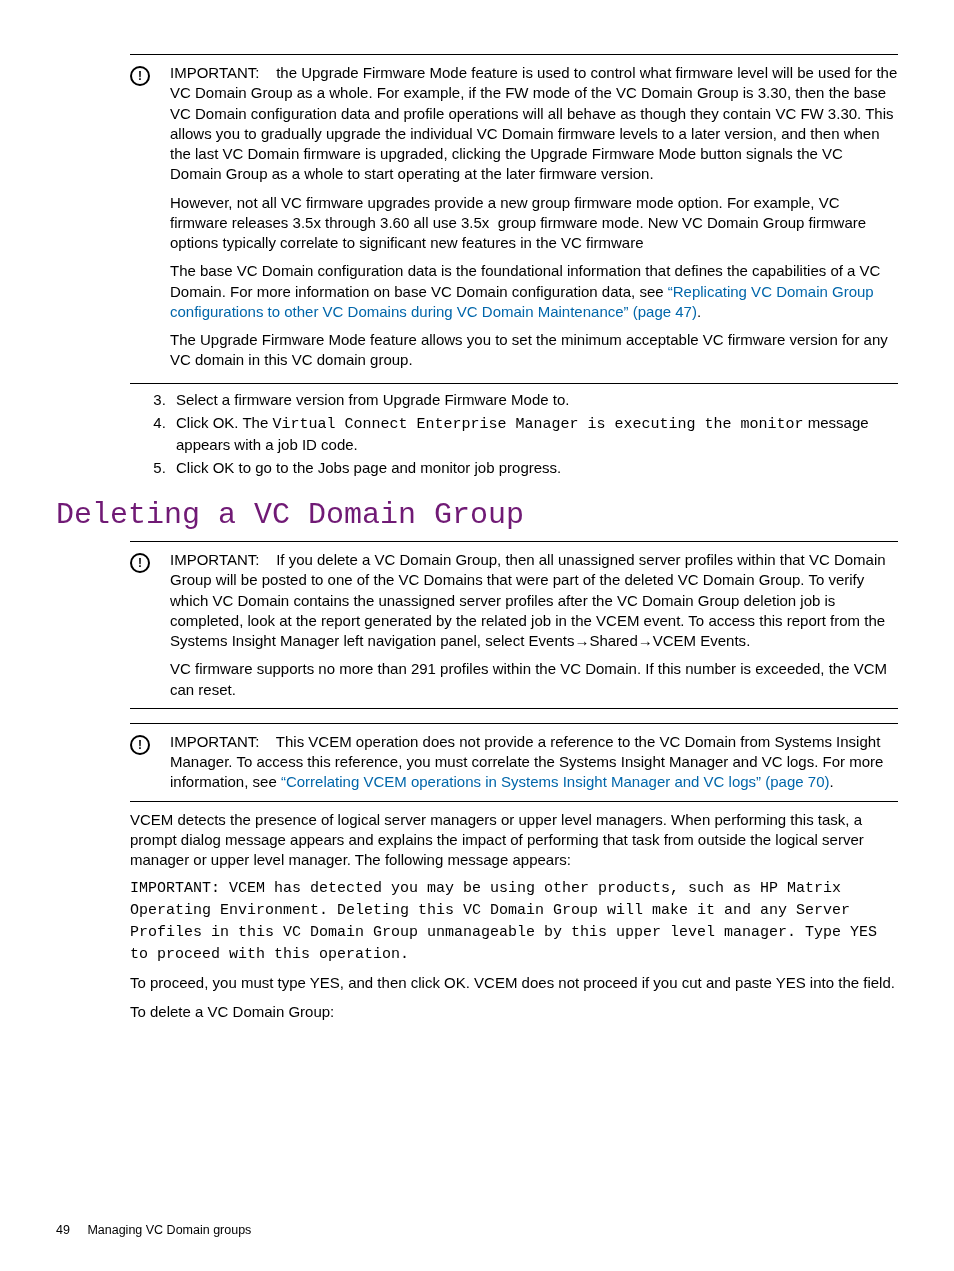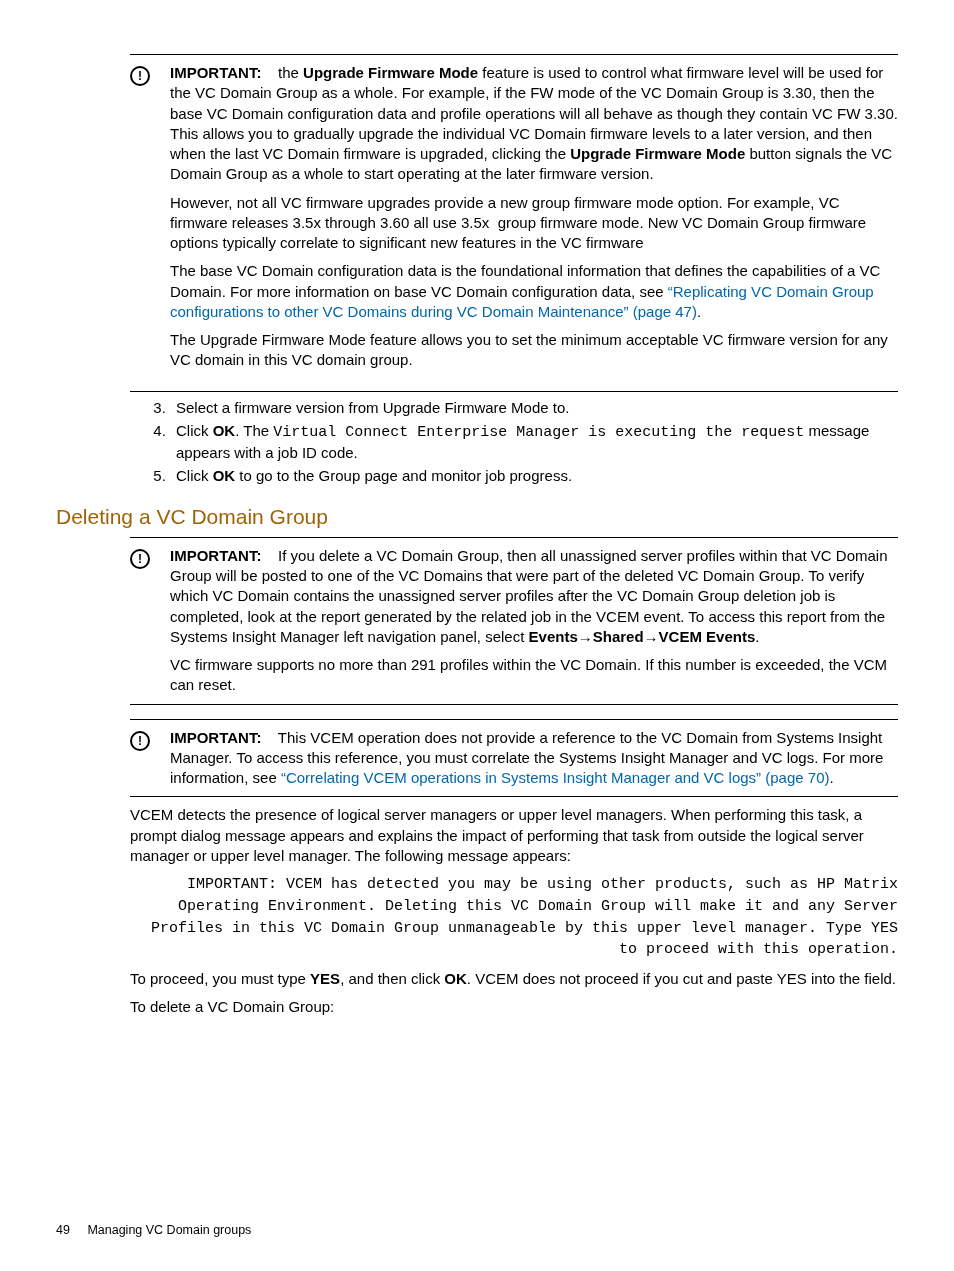--- a/index.html
+++ b/index.html
@@ -43,26 +43,27 @@
     line-height: 1;
     font-family: Arial, sans-serif;
   }
   .para { margin: 8px 0; }
   .link { color: #0066aa; }
   a.link { text-decoration: none; }
   ol.steps { margin: 6px 0 6px 0; padding-left: 24px; }
   ol.steps li { margin: 3px 16px; padding-left: 6px; }
   .mono { font-family: "Courier New", Courier, monospace; font-size: 15px; }
   h2.section-title {
-    color: #a16207;
+    color: #701a75;
     font-weight: normal;
-    font-size: 21px;
+    font-size: 30px;
     margin: 16px 0 6px -74px;
+    font-family: Liberation Mono, monospace;
   }
-  .bold { font-weight: bold; }
+  .bold { font-weight: normal; }
   .footer {
     position: absolute;
     bottom: 32px;
     left: 56px;
     font-size: 12.5px;
   }
   .footer .pn { display: inline-block; margin-right: 14px; }
 </style>
 </head>
 <body>
@@ -77,32 +78,32 @@
         </div>
         <div class="callout-body">
           <div class="para" style="margin-top:0;">
             <span class="bold">IMPORTANT:</span>&nbsp;&nbsp;&nbsp;
             <span>the </span><span class="bold">Upgrade Firmware Mode</span><span> feature is used to control what firmware level will be used for the VC Domain Group as a whole. For example, if the FW mode of the VC Domain Group is 3.30, then the base VC Domain configuration data and profile operations will all behave as though they contain VC FW 3.30. This allows you to gradually upgrade the individual VC Domain firmware levels to a later version, and then when the last VC Domain firmware is upgraded, clicking the </span><span class="bold">Upgrade Firmware Mode</span><span> button signals the VC Domain Group as a whole to start operating at the later firmware version.</span>
           </div>
           <div class="para">However, not all VC firmware upgrades provide a new group firmware mode option. For example, VC firmware releases 3.5x through 3.60 all use 3.5x&nbsp; group firmware mode. New VC Domain Group firmware options typically correlate to significant new features in the VC firmware</div>
           <div class="para">
             <span>The base VC Domain configuration data is the foundational information that defines the capabilities of a VC Domain. For more information on base VC Domain configuration data, see </span><a href="#" class="link">“Replicating VC Domain Group configurations to other VC Domains during VC Domain Maintenance” (page 47)</a><span>.</span>
           </div>
-          <div class="para" style="margin-bottom:12px;">The Upgrade Firmware Mode feature allows you to set the minimum acceptable VC firmware version for any VC domain in this VC domain group.</div>
+          <div class="para" style="margin-bottom:4px;">The Upgrade Firmware Mode feature allows you to set the minimum acceptable VC firmware version for any VC domain in this VC domain group.</div>
         </div>
       </div>
     </div>
 
     <ol class="steps" start="3">
       <li><span>Select a firmware version from Upgrade Firmware Mode to.</span></li>
       <li>
-        <span>Click </span><span class="bold">OK</span><span>. The </span><span class="mono">Virtual Connect Enterprise Manager is executing the request</span><span> message appears with a job ID code.</span>
+        <span>Click </span><span class="bold">OK</span><span>. The </span><span class="mono">Virtual Connect Enterprise Manager is executing the monitor</span><span> message appears with a job ID code.</span>
       </li>
       <li>
-        <span>Click </span><span class="bold">OK</span><span> to go to the Group page and monitor job progress.</span>
+        <span>Click </span><span class="bold">OK</span><span> to go to the Jobs page and monitor job progress.</span>
       </li>
     </ol>
 
     <h2 class="section-title">Deleting a VC Domain Group</h2>
 
     <div class="callout-block">
       <div class="callout-row">
         <div class="callout-icon">
           <span class="icon-circle">!</span>
         </div>
@@ -126,21 +127,21 @@
         <div class="callout-body">
           <div class="para" style="margin-top:0; margin-bottom:0;">
             <span class="bold">IMPORTANT:</span>&nbsp;&nbsp;&nbsp;
             <span>This VCEM operation does not provide a reference to the VC Domain from Systems Insight Manager. To access this reference, you must correlate the Systems Insight Manager and VC logs. For more information, see </span><a href="#" class="link">“Correlating VCEM operations in Systems Insight Manager and VC logs” (page 70)</a><span>.</span>
           </div>
         </div>
       </div>
     </div>
 
     <div class="para">VCEM detects the presence of logical server managers or upper level managers. When performing this task, a prompt dialog message appears and explains the impact of performing that task from outside the logical server manager or upper level manager. The following message appears:</div>
-    <div class="para mono" style="line-height:1.45;text-align:right;">IMPORTANT: VCEM has detected you may be using other products, such as HP Matrix Operating Environment. Deleting this VC Domain Group will make it and any Server Profiles in this VC Domain Group unmanageable by this upper level manager. Type YES to proceed with this operation.</div>
+    <div class="para mono" style="line-height:1.45;">IMPORTANT: VCEM has detected you may be using other products, such as HP Matrix Operating Environment. Deleting this VC Domain Group will make it and any Server Profiles in this VC Domain Group unmanageable by this upper level manager. Type YES to proceed with this operation.</div>
     <div class="para">
       <span>To proceed, you must type </span><span class="bold">YES</span><span>, and then click </span><span class="bold">OK</span><span>. VCEM does not proceed if you cut and paste YES into the field.</span>
     </div>
     <div class="para">To delete a VC Domain Group:</div>
 
 
   </div>
 
   <div class="footer">
     <span class="pn">49</span>

